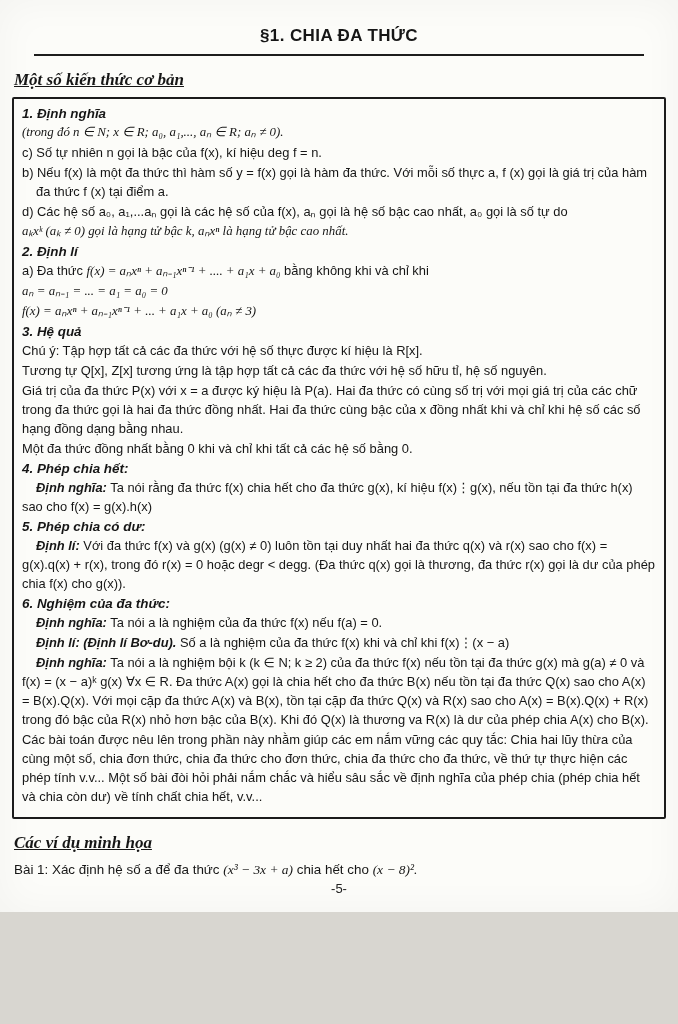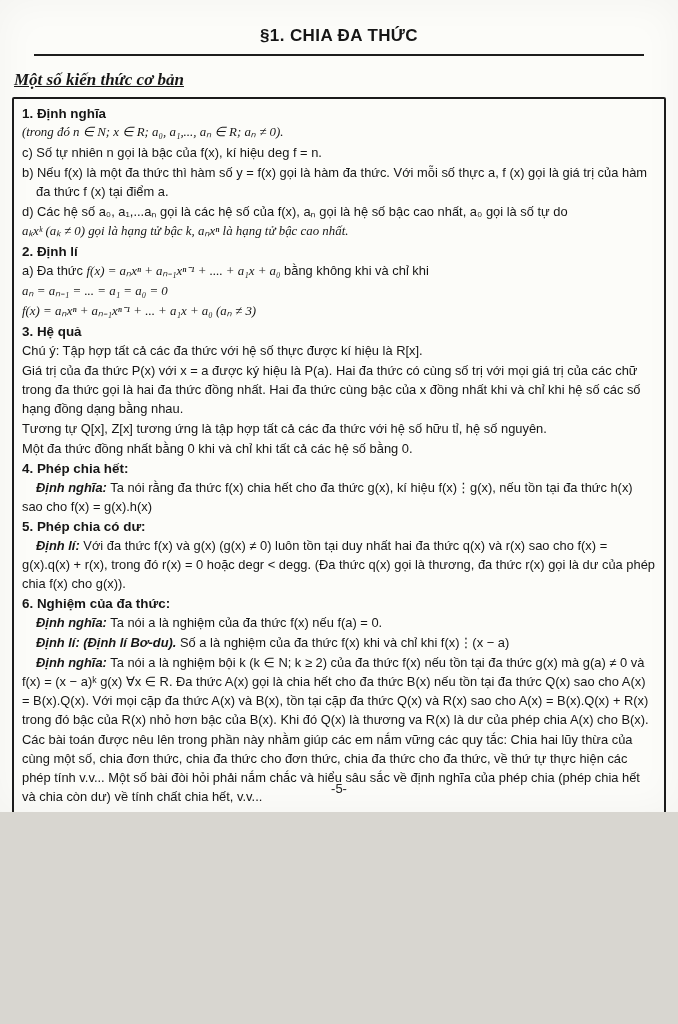--- a/index.html
+++ b/index.html
@@ -1,18 +1,18 @@
 <!DOCTYPE html>
 <html><head>
 <meta charset="utf-8">
 <style>
   html,body { margin:0; padding:0; background:#d8d6d0; }
   .page {
     position:relative;
-    width:678px; height:812px;
+    width:678px; height:912px;
     margin:0 auto;
     background:#fcfcf9;
     box-sizing:border-box;
     padding:16px 12px 0 12px;
     font-family:"Liberation Sans", sans-serif;
     color:#161616;
     box-shadow:inset 0 0 40px rgba(0,0,0,0.04);
     overflow:hidden;
   }
   .title {
@@ -27,21 +27,21 @@
     margin:14px 2px 7px 2px;
   }
   .kb-box {
     border:2px solid #1b1b1b;
     border-radius:2px;
     padding:4px 8px 8px 8px;
     margin:0 0 8px 0;
   }
   .kb-item { margin:0 0 3px 0; }
   .item-h {
-    font-size:13.4px; font-weight:bold; 
+    font-size:13.4px; font-weight:bold; font-style:italic;
     margin:3px 0 2px 0;
   }
   .kb-box p { margin:0 0 1px 0; font-size:12.9px; line-height:19px; }
   .li  { margin-left:20px; padding-left:14px; text-indent:-14px; }
   .sub { margin-left:40px; }
   .p3  { margin-left:9px; }
   .def { margin-left:9px; text-indent:14px; }
   .p0  { margin-left:2px; }
   .m   { font-family:"Liberation Serif", serif; font-style:italic; }
   .blabel { font-weight:bold; font-style:italic; }
@@ -80,22 +80,22 @@
         <span class="m">f(x) = aₙxⁿ + aₙ₋₁xⁿ⁻¹ + .... + a₁x + a₀</span>
         <span>bằng không khi và chỉ khi</span>
       </p>
       <p class="sub m">aₙ = aₙ₋₁ = ... = a₁ = a₀ = 0</p>
       <p class="sub m">f(x) = aₙxⁿ + aₙ₋₁xⁿ⁻¹ + ... + a₁x + a₀ (aₙ ≠ 3)</p>
     </div>
 
     <div class="kb-item">
       <h3 class="item-h">3. Hệ quả</h3>
       <p class="p3">Chú ý: Tập hợp tất cả các đa thức với hệ số thực được kí hiệu là R[x].</p>
+      <p class="p3">Tương tự Q[x], Z[x] tương ứng là tập hợp tất cả các đa thức với hệ số hữu tỉ, hệ số nguyên.</p>
       <p class="p3">Giá trị của đa thức P(x) với x = a được ký hiệu là P(a). Hai đa thức có cùng số trị với mọi giá trị của các chữ trong đa thức gọi là hai đa thức đồng nhất. Hai đa thức cùng bậc của x đồng nhất khi và chỉ khi hệ số các số hạng đồng dạng bằng nhau.</p>
-      <p class="p3">Tương tự Q[x], Z[x] tương ứng là tập hợp tất cả các đa thức với hệ số hữu tỉ, hệ số nguyên.</p>
       <p class="p3">Một đa thức đồng nhất bằng 0 khi và chỉ khi tất cả các hệ số bằng 0.</p>
     </div>
 
     <div class="kb-item">
       <h3 class="item-h">4. Phép chia hết:</h3>
       <p class="def">
         <span class="blabel">Định nghĩa:</span>
         <span>Ta nói rằng đa thức f(x) chia hết cho đa thức g(x), kí hiệu f(x)⋮g(x), nếu tồn tại đa thức h(x) sao cho f(x) = g(x).h(x)</span>
       </p>
     </div>

